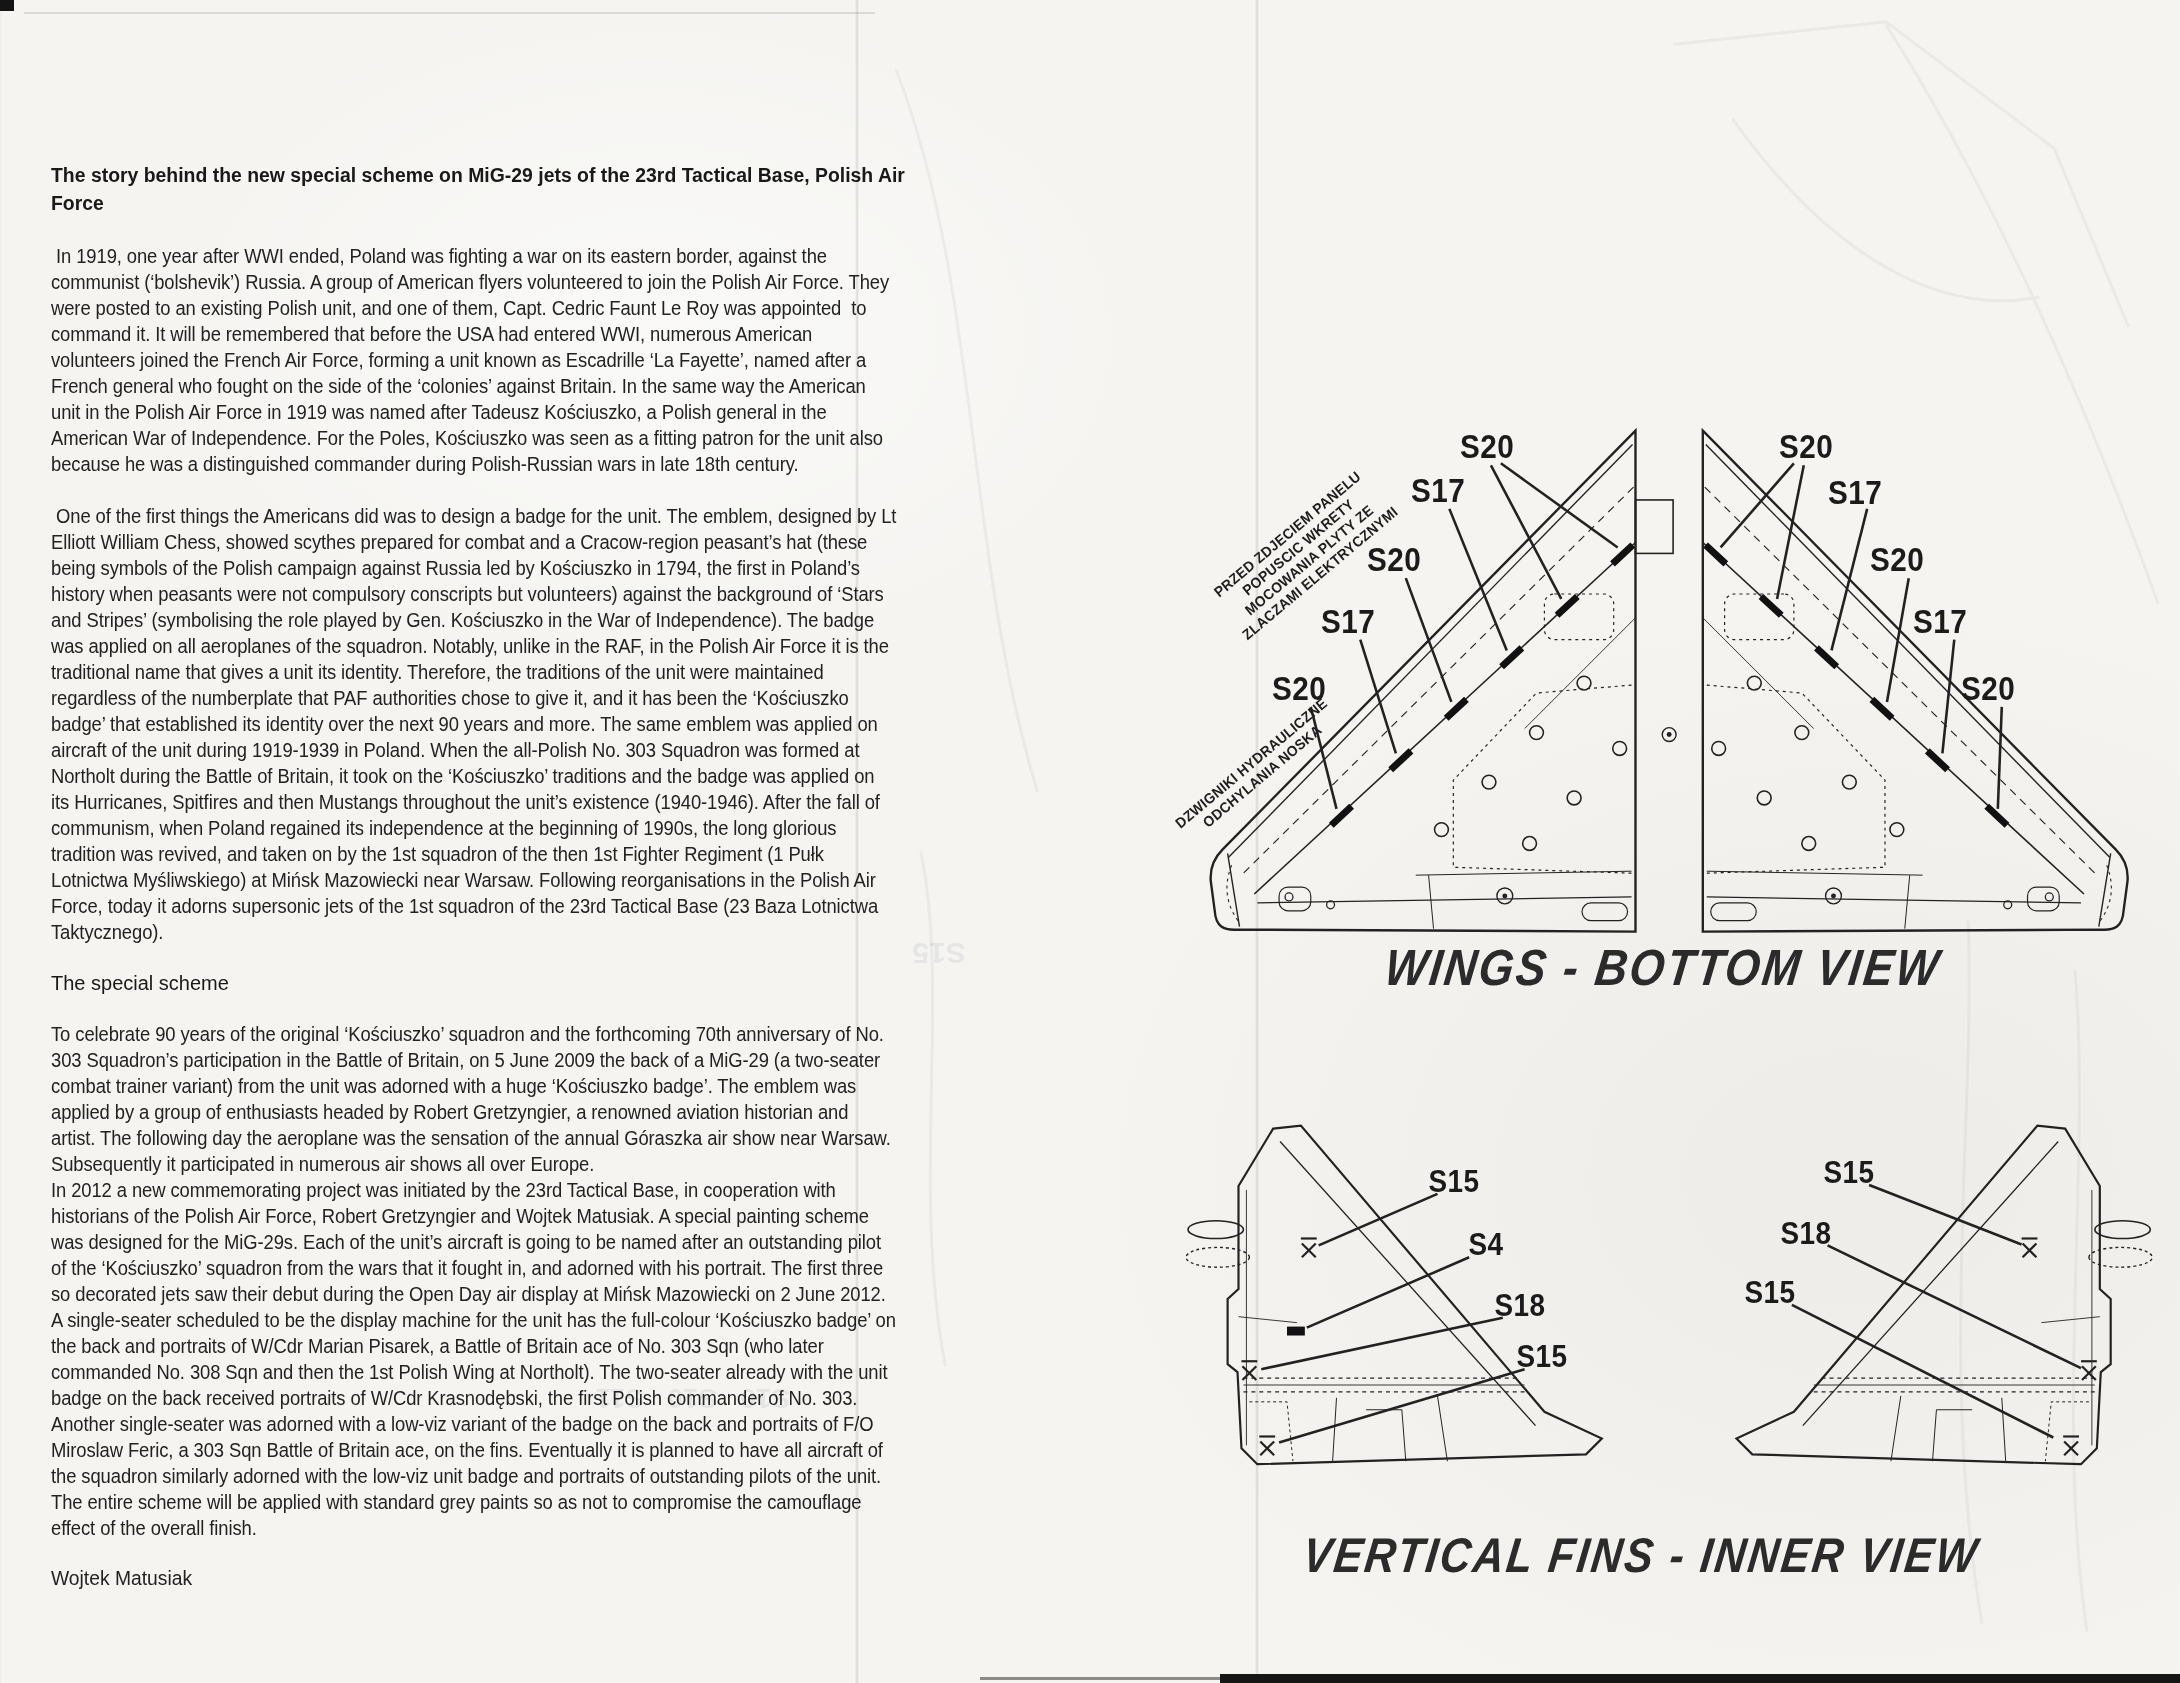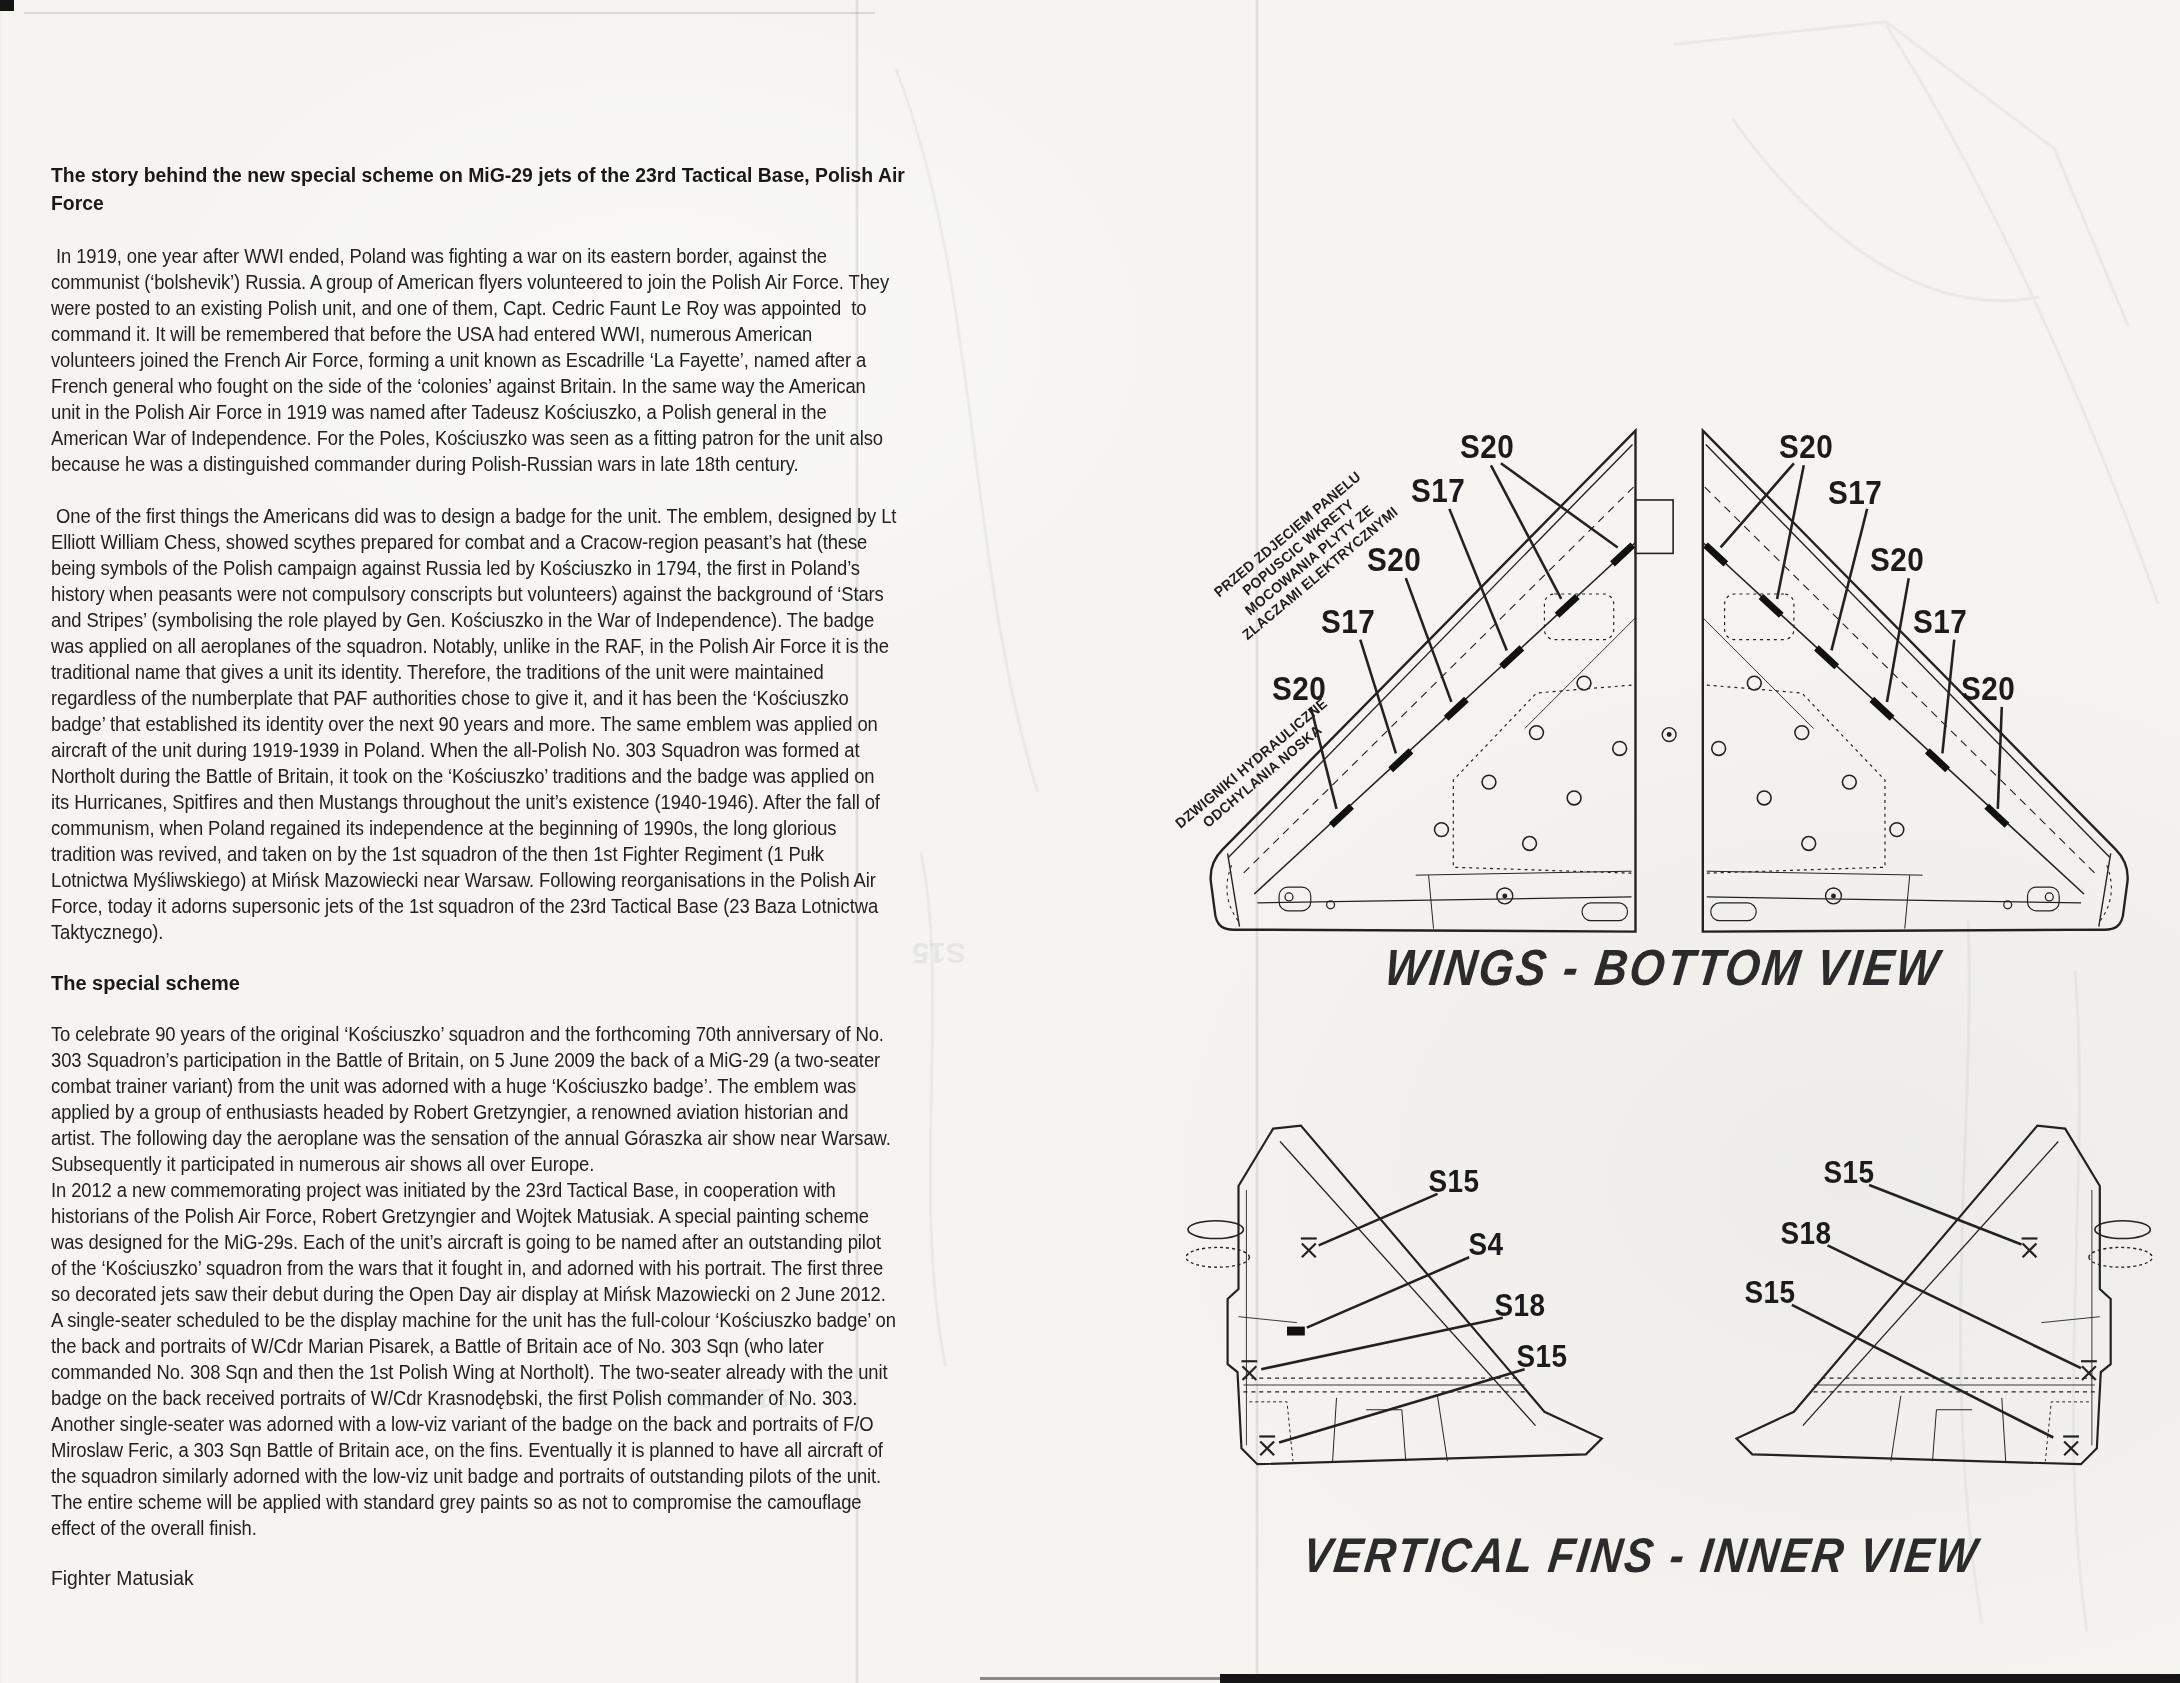--- a/index.html
+++ b/index.html
@@ -10,21 +10,21 @@
       linear-gradient(90deg, rgba(0,0,0,0.018) 0 2px, transparent 2px 7px),
       radial-gradient(891px 594px at 30% 20%, rgba(255,255,255,0.5), transparent 60%),
       radial-gradient(1188px 891px at 85% 70%, rgba(180,180,170,0.12), transparent 70%);
   }
   
   .text-col{position:absolute;left:51px;top:161px;width:812px;}
   .title{font-size:20px;font-weight:bold;line-height:28px;white-space:pre;margin:0 0 27px 0;
     transform:scaleX(.97);transform-origin:left top;color:#191919;}
   .para{font-size:19.3px;line-height:26px;white-space:pre;margin:0 0 26px 0;letter-spacing:-0.1px;
     transform:scaleX(.955);transform-origin:left top;color:#222;}
-  .subhead{font-size:20px;font-weight:bold;margin:0 0 27px 0;color:#191919;}
+  .subhead{font-size:20px;font-weight:normal;margin:0 0 27px 0;color:#191919;}
   .sig{font-size:19.3px;margin-top:1px;color:#222;}
   
   .dlabel{position:absolute;font-weight:bold;font-size:33px;color:#1b1b1b;letter-spacing:0.5px;
     transform:translate(-50%,-50%) scaleX(.9);white-space:pre;}
   .flabel{font-size:31px;}
   .note{position:absolute;font-size:14.4px;font-weight:bold;line-height:17px;text-align:center;
     white-space:pre;color:#1e1e1e;letter-spacing:0.3px;
     transform:translate(-50%,-50%) rotate(-40deg) scaleX(.96);}
   .caption{position:absolute;font-weight:bold;font-style:italic;color:#2b2b2b;white-space:pre;
     letter-spacing:2.5px;transform:translate(-50%,-50%) skewX(-7deg) scaleY(1.08) scaleX(.95);}
@@ -227,21 +227,21 @@
 so decorated jets saw their debut during the Open Day air display at Mińsk Mazowiecki on 2 June 2012.
 A single-seater scheduled to be the display machine for the unit has the full-colour ‘Kościuszko badge’ on
 the back and portraits of W/Cdr Marian Pisarek, a Battle of Britain ace of No. 303 Sqn (who later
 commanded No. 308 Sqn and then the 1st Polish Wing at Northolt). The two-seater already with the unit
 badge on the back received portraits of W/Cdr Krasnodębski, the first Polish commander of No. 303.
 Another single-seater was adorned with a low-viz variant of the badge on the back and portraits of F/O
 Miroslaw Feric, a 303 Sqn Battle of Britain ace, on the fins. Eventually it is planned to have all aircraft of
 the squadron similarly adorned with the low-viz unit badge and portraits of outstanding pilots of the unit.
 The entire scheme will be applied with standard grey paints so as not to compromise the camouflage
 effect of the overall finish.</p>
-    <div class="sig">Fighter Matusiak</div>
+    <div class="sig">Wojtek Matusiak</div>
   </div>
 
   <div class="note" style="left:1304px;top:554px">PRZED ZDJECIEM PANELU
 POPUSCIC WKRETY
 MOCOWANIA PLYTY ZE
 ZLACZAMI ELEKTRYCZNYMI</div>
   <div class="note" style="left:1257px;top:770px">DZWIGNIKI HYDRAULICZNE
 ODCHYLANIA NOSKA</div>
 
   <div class="dlabel" style="left:1487px;top:447px">S20</div>

